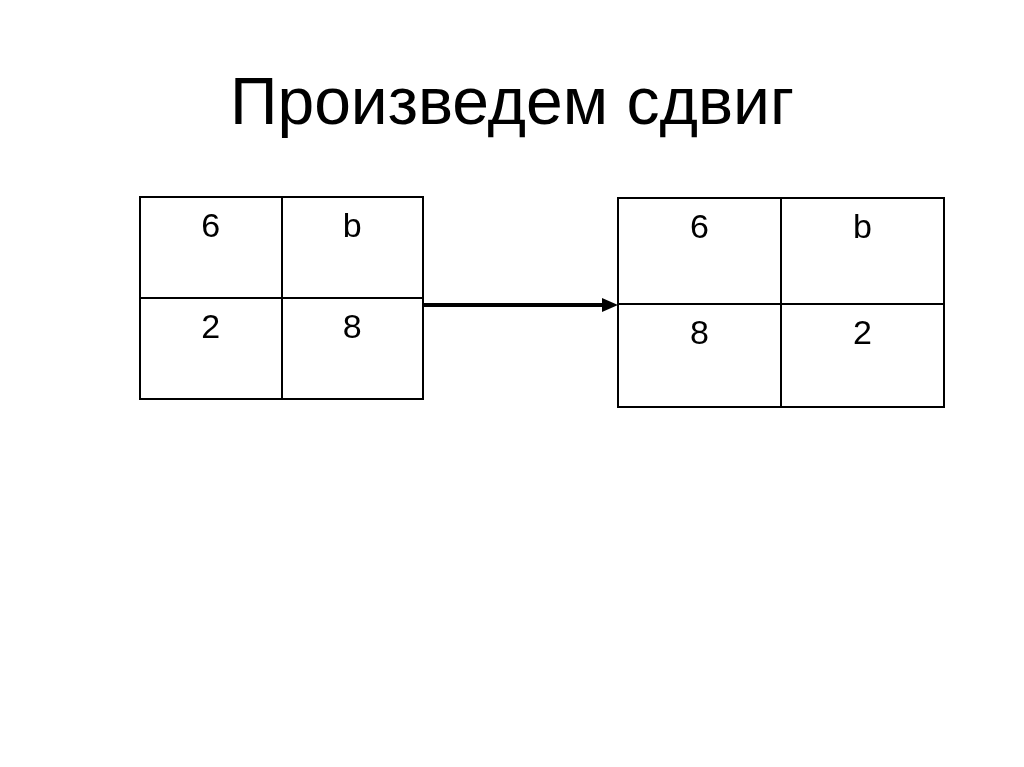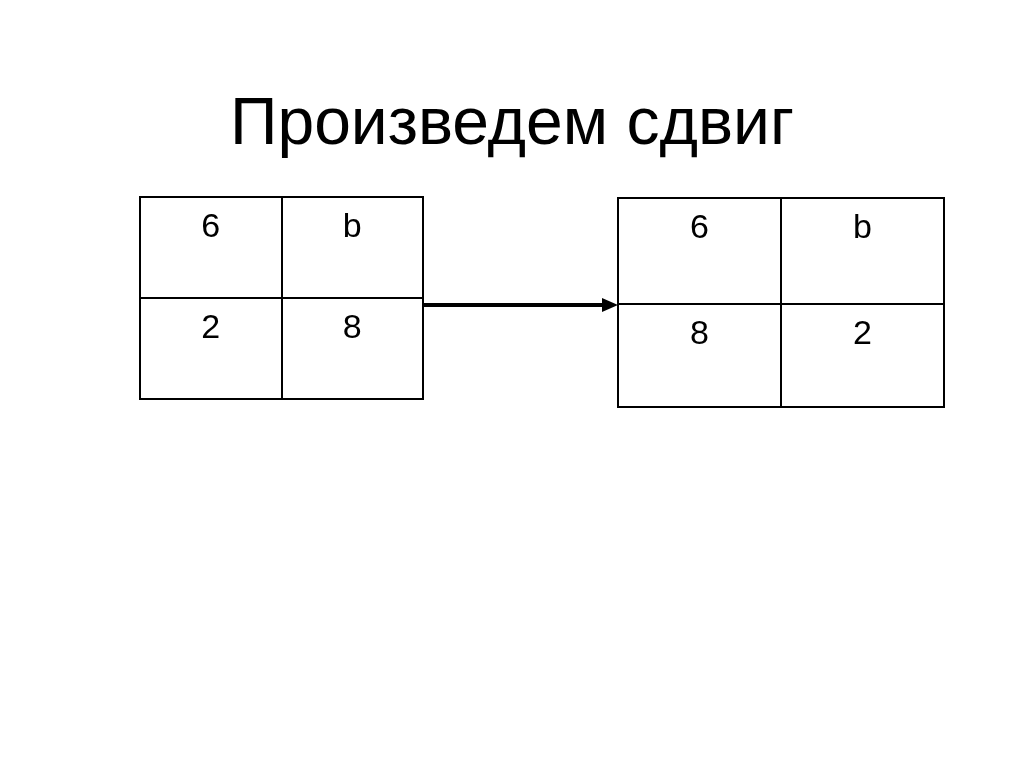--- a/index.html
+++ b/index.html
@@ -23,21 +23,20 @@
     position: absolute;
     top: 68px;
     left: 0;
     right: 0;
     text-align: center;
     font-size: 66px;
     font-weight: 400;
     line-height: 1;
     color: var(--ink);
     white-space: nowrap;
-    margin-top: 20px;
   }
   .grid-table {
     position: absolute;
     display: grid;
     border: 1px solid var(--line);
     background: var(--bg);
   }
   .grid-table.left {
     left: 139px;
     top: 196px;

